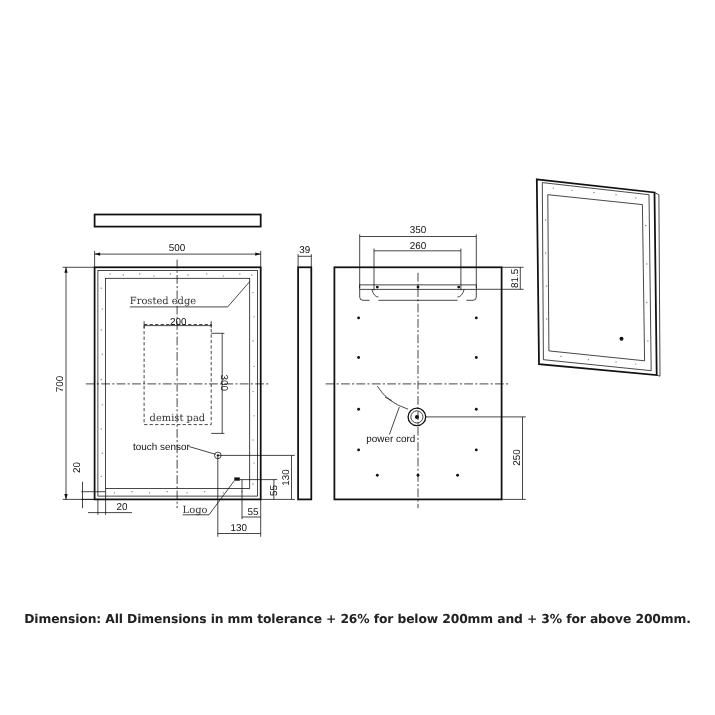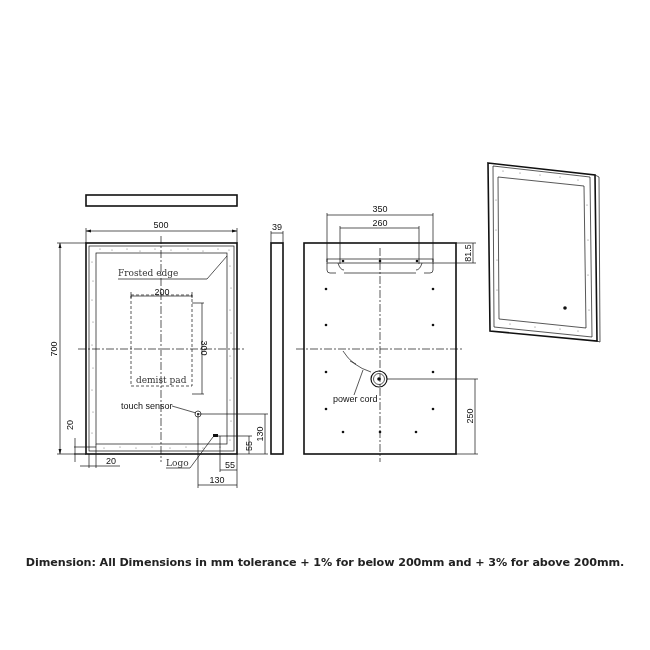--- a/index.html
+++ b/index.html
@@ -232,13 +232,13 @@
         <circle class="speck" cx="589" cy="310" r="0.6"></circle>
       <circle class="speck" cx="510" cy="324" r="0.6"></circle>
         <circle class="speck" cx="535" cy="327" r="0.6"></circle>
       <circle class="speck" cx="560" cy="329" r="0.6"></circle>
         <circle class="speck" cx="578" cy="331" r="0.6"></circle>
     </g>
     <circle class="dot" cx="565" cy="308" r="1.8"></circle>
   </g>
 </svg>
 
-<div id="footer-note">Dimension: All Dimensions in mm tolerance + 1% for below 200mm and + 3% for above 200mm.</div>
+<div id="footer-note">Dimension: All Dimensions in mm tolerance + 26% for below 200mm and + 3% for above 200mm.</div>
 
 </body></html>

